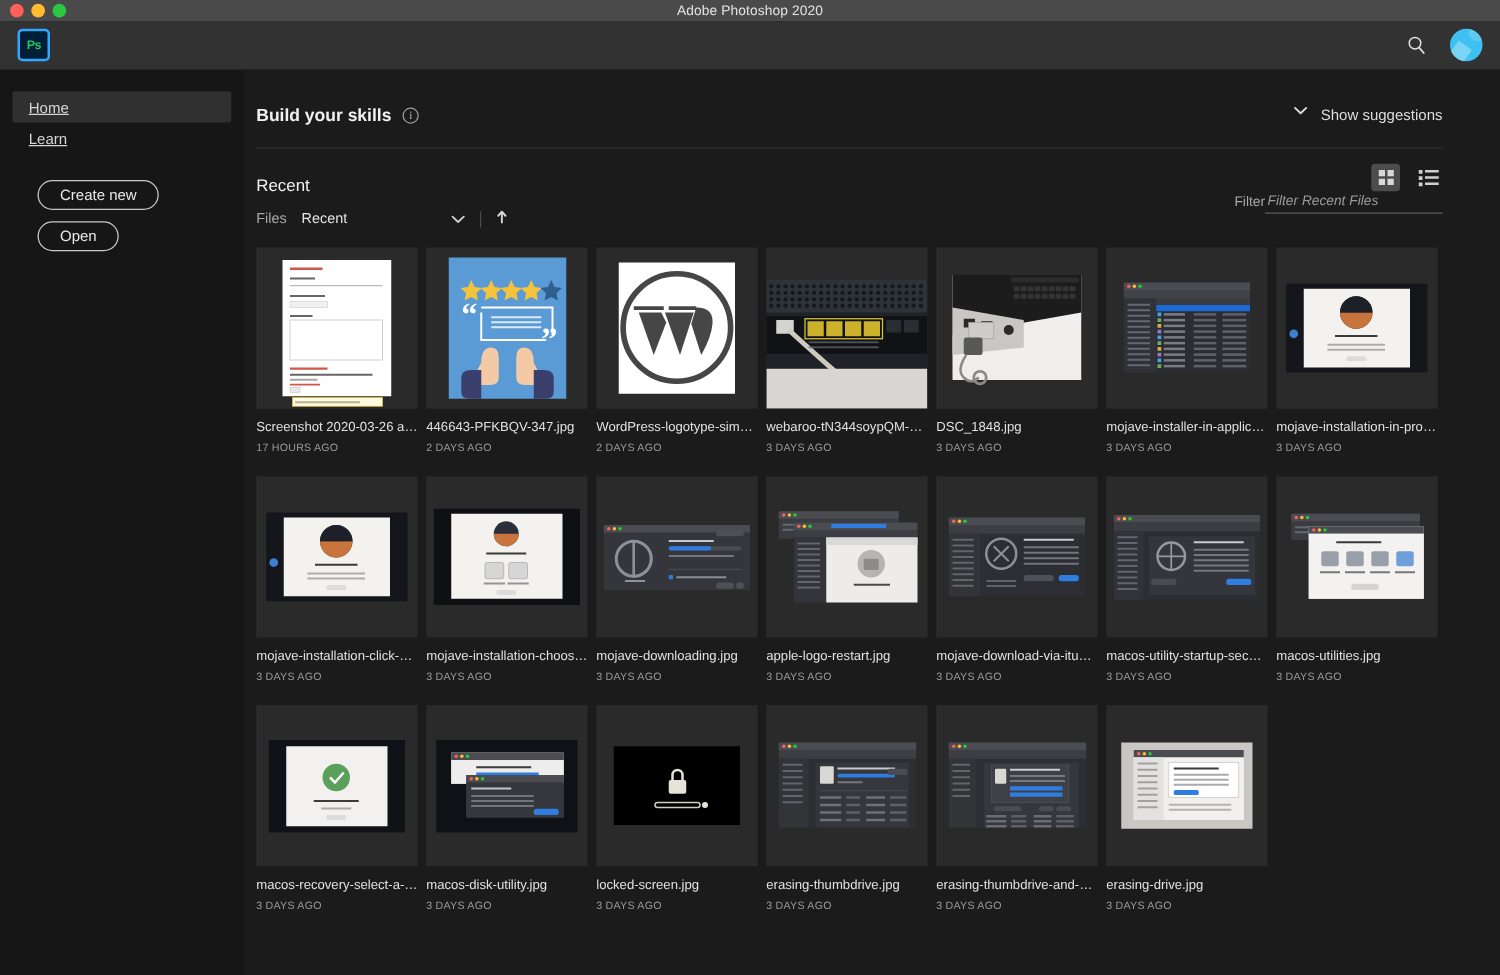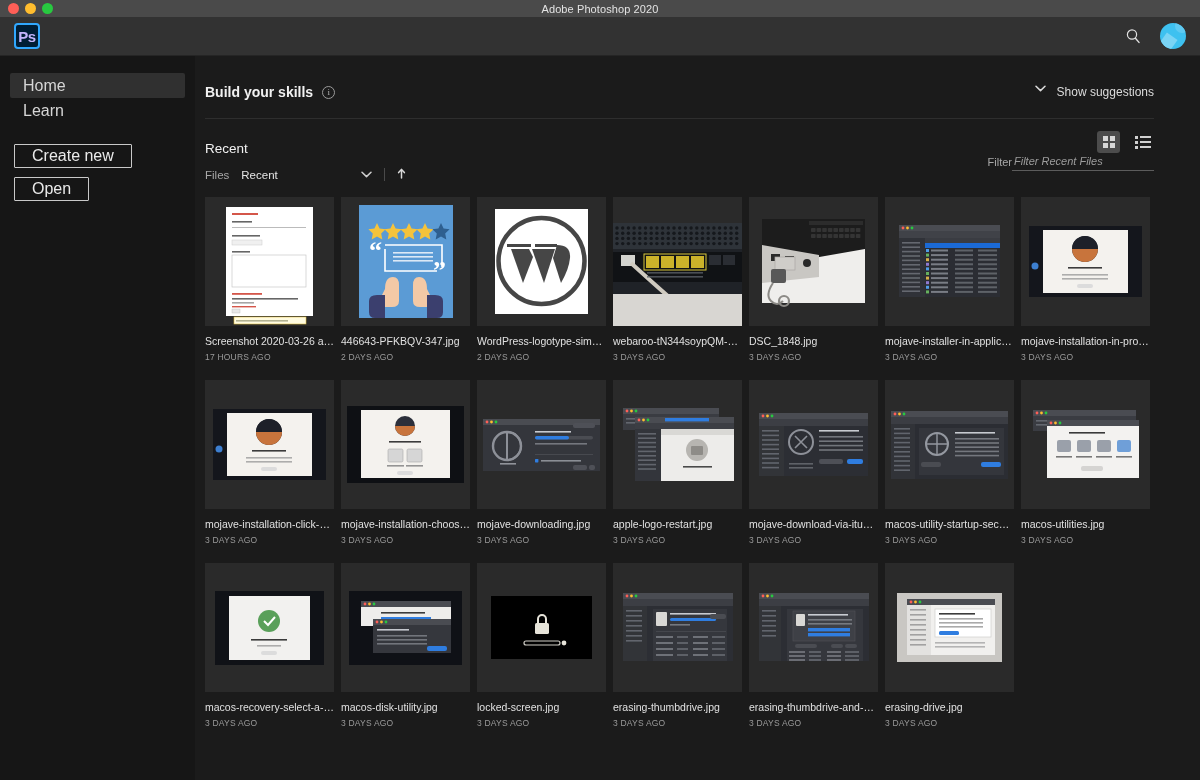--- a/index.html
+++ b/index.html
@@ -47,22 +47,22 @@
     display: flex;
     align-items: center;
     padding: 0 14px 0 14px;
     position: relative;
   }
   .ps-logo {
     width: 26px; height: 26px;
     border: 2px solid #31a8ff;
     border-radius: 4px;
     background: #001e36;
-    color: #c4b5fd;
-    font-size: 15px;
+    color: #22c55e;
+    font-size: 10px;
     font-weight: bold;
     display: flex;
     align-items: center;
     justify-content: center;
     letter-spacing: -.5px;
   }
   .toolbar-right {
     margin-left: auto;
     display: flex;
     align-items: center;
@@ -106,35 +106,36 @@
     display: flex;
     flex-direction: column;
     flex-shrink: 0;
   }
   .nav-item {
     height: 25px;
     margin: 0 10px;
     padding: 0 13px;
     display: flex;
     align-items: center;
-    font-size: 16px;
+    font-size: 12px;
     color: #d6d6d6;
     border-radius: 2px;
+    text-decoration: underline;
   }
   .nav-item.active { background: #303030; }
   .nav-sep { height: 21px; }
   .sb-btn {
-    margin: 0 0 0 14px;
+    margin: 0 0 0 30px;
     height: 24px;
     padding: 0 17px;
     border: 1px solid #c9c9c9;
-    border-radius: 1px;
+    border-radius: 12px;
     background: transparent;
     color: #eaeaea;
-    font-size: 16px;
+    font-size: 12px;
     font-family: inherit;
     align-self: flex-start;
   }
   .sb-btn.open { margin-top: 9px; }
   .whats-new {
     margin-top: auto;
     padding: 0 0 30px 22px;
     font-size: 12px;
     color: #d6d6d6;
   }

